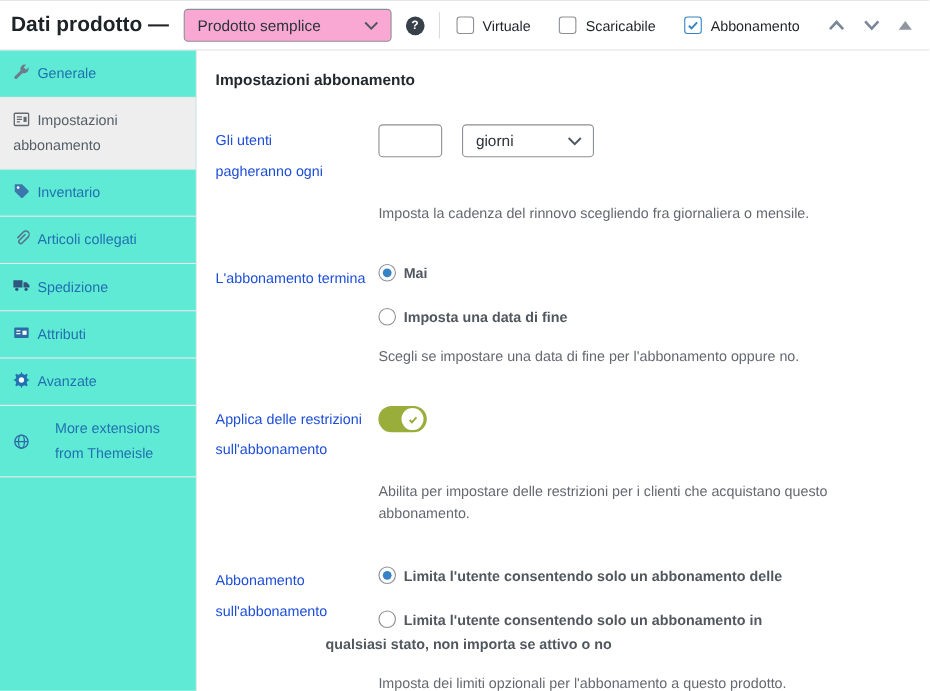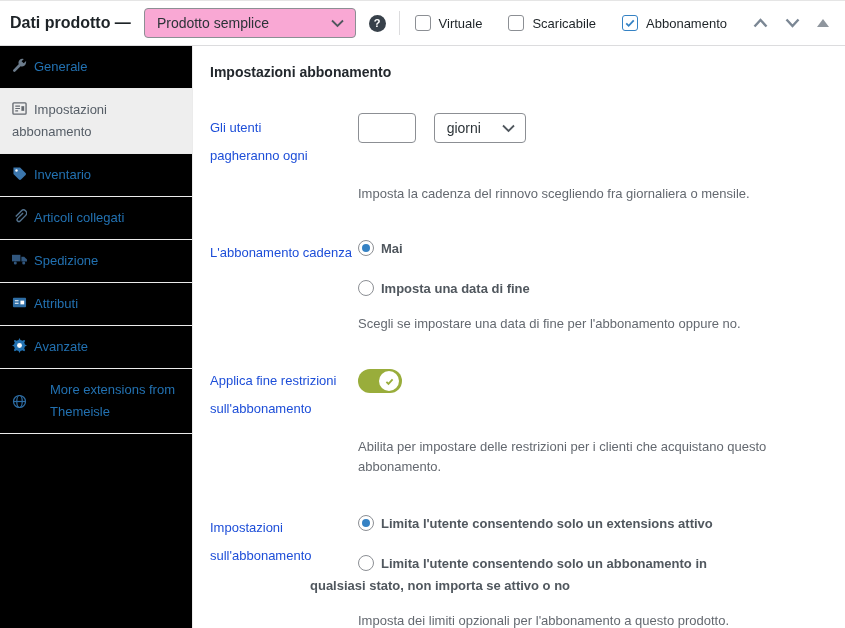--- a/index.html
+++ b/index.html
@@ -6,21 +6,21 @@
   html,body { margin:0; padding:0; }
   body {
     width:845px; height:628px; background:#fff; overflow:hidden;
     font-family:"Liberation Sans", sans-serif; font-size:13px; color:#3c434a;
   }
   .wrap { width:845px; height:628px; border-top:1px solid #e5e5e5; }
 
   
   .topbar { height:45px; display:flex; align-items:center; padding:0 10px 0 10px;
     border-bottom:1px solid #dcdcde; background:#fff; }
-  .tb-title { font-weight:bold; font-size:16px; color:#1d2327; margin-right:13px; white-space:nowrap; }
+  .tb-title { font-weight:bold; font-size:19px; color:#1d2327; margin-right:13px; white-space:nowrap; }
   .type-select { width:215px; height:30px; border:1px solid #8c8f94; border-radius:4px;
     background:#f9a8d4; display:flex; align-items:center; justify-content:space-between;
     padding:0 11px 0 12px; font-size:14px; color:#2c3338; cursor:pointer; margin-right:13px; }
   .help-tip { width:17px; height:17px; border-radius:50%; background:#38414a; color:#fff;
     font-size:11px; font-weight:bold; display:flex; align-items:center; justify-content:center;
     margin-right:13px; cursor:pointer; flex:none; }
   .vsep { width:1px; height:24px; background:#dcdcde; margin-right:15px; }
   .cb-group { display:flex; align-items:center; margin-right:26px; cursor:pointer; }
   .cb-box { width:16px; height:16px; border:1px solid #8c8f94; border-radius:3px; background:#fff;
     position:relative; flex:none; }
@@ -30,21 +30,21 @@
   .cb-label { margin-left:8px; font-weight:400; color:#1d2327; }
   .tb-arrows { margin-left:auto; display:flex; align-items:center; gap:17px; padding-right:6px; }
   .tb-arrows span { display:flex; align-items:center; cursor:pointer; }
   .tri-up { width:0; height:0; border-left:6px solid transparent; border-right:6px solid transparent;
     border-bottom:8px solid #8f969e; }
 
   
   .main { display:flex; height:583px; }
 
   
-  .sidebar { width:193px; flex:none; background:#000000; border-right:1px solid #ebebeb; }
+  .sidebar { width:179px; flex:none; background:#5eead4; border-right:1px solid #ebebeb; }
   .tabs { list-style:none; margin:0; padding:0; }
   .tab { padding:10px 8px 10px 12px; border-bottom:1px solid #ebebeb; color:#2271b1;
     line-height:22px; cursor:pointer; }
   .tab.active { background:#eeeeee; color:#555d66; }
   .tab .ticon { display:inline-block; width:16px; height:14px; vertical-align:-2px; margin-right:6px; }
   .tab.flexi { display:flex; align-items:center; gap:22px; }
   .tab.flexi .ticon { flex:none; margin-right:0; }
 
   
   .content { flex:1; padding:18px 18px 0 17px; background:#fff; }
@@ -55,21 +55,21 @@
   .frow.r2 { margin-top:34px; }
   .frow.r3 { margin-top:32px; }
   .frow.r4 { margin-top:36px; }
   .flabel { width:148px; flex:none; color:#1d4ed8; line-height:28px; padding-top:1px; }
   .flabel .inner { display:block; }
   .flabel .inner.narrow { max-width:100px; }
   .fctl { flex:1; min-width:0; }
 
   .qty-input { width:58px; height:30px; border:1px solid #8c8f94; border-radius:4px;
     background:#fff; margin-right:14px; padding:0 8px; font-family:inherit; font-size:14px; color:#2c3338; }
-  .unit-select { display:inline-flex; width:92px; height:30px; border:1px solid #8c8f94;
+  .unit-select { display:inline-flex; width:120px; height:30px; border:1px solid #8c8f94;
     border-radius:4px; background:#fff; align-items:center; justify-content:space-between;
     padding:0 10px 0 12px; font-size:14px; color:#2c3338; cursor:pointer; vertical-align:top; }
 
   .help-text { color:#646970; line-height:20px; margin:14px 0 0 148px; }
 
   .radio-row { position:relative; margin-left:-48px; padding-left:0; margin-bottom:18px; min-height:22px;font-weight:bold; }
   .radio-row:last-child { margin-bottom:0; }
   .radio { position:absolute; left:48px; top:2px; width:16px; height:16px; border-radius:50%;
     border:1px solid #8c8f94; background:#fff; cursor:pointer; }
   .radio.checked::after { content:""; position:absolute; left:3px; top:3px; width:8px; height:8px;
@@ -232,59 +232,59 @@
             <svg width="13" height="9" viewBox="0 0 13 9">
                 <path d="M1 1.5l5.5 5.5L12 1.5" stroke="#50575e" stroke-width="1.8" fill="none"></path>
               </svg>
           </div>
         </div>
       </div>
       <p class="help-text">Imposta la cadenza del rinnovo scegliendo fra giornaliera o mensile.</p>
 
       <div class="frow r2">
         <div class="flabel">
-          <span class="inner">L'abbonamento cadenza</span>
+          <span class="inner">L'abbonamento termina</span>
         </div>
         <div class="fctl">
           <div class="radio-row">
             <span class="radio checked"></span>
             <span class="radio-label">Mai</span>
           </div>
           <div class="radio-row">
             <span class="radio"></span>
             <span class="radio-label">Imposta una data di fine</span>
           </div>
         </div>
       </div>
       <p class="help-text">Scegli se impostare una data di fine per l'abbonamento oppure no.</p>
 
       <div class="frow r3">
         <div class="flabel">
-          <span class="inner">Applica fine restrizioni sull'abbonamento</span>
+          <span class="inner">Applica delle restrizioni sull'abbonamento</span>
         </div>
         <div class="fctl">
           <div class="toggle checked">
             <span class="knob">
               <svg width="11" height="11" viewBox="0 0 16 16">
                   <path d="M3.5 8.5l3 3L12.5 5" stroke="#99ad3b" stroke-width="2.6" fill="none"></path>
                 </svg>
             </span>
           </div>
         </div>
       </div>
       <p class="help-text">Abilita per impostare delle restrizioni per i clienti che acquistano questo abbonamento.</p>
 
       <div class="frow r4">
         <div class="flabel">
-          <span class="inner">Impostazioni sull'abbonamento</span>
+          <span class="inner">Abbonamento sull'abbonamento</span>
         </div>
         <div class="fctl">
           <div class="radio-row">
             <span class="radio checked"></span>
-            <span class="radio-label">Limita l'utente consentendo solo un extensions attivo</span>
+            <span class="radio-label">Limita l'utente consentendo solo un abbonamento delle</span>
           </div>
           <div class="radio-row">
             <span class="radio"></span>
             <span class="radio-label">Limita l'utente consentendo solo un abbonamento in qualsiasi stato, non importa se attivo o no</span>
           </div>
         </div>
       </div>
       <p class="help-text">Imposta dei limiti opzionali per l'abbonamento a questo prodotto.</p>
     </div>
   </div>

